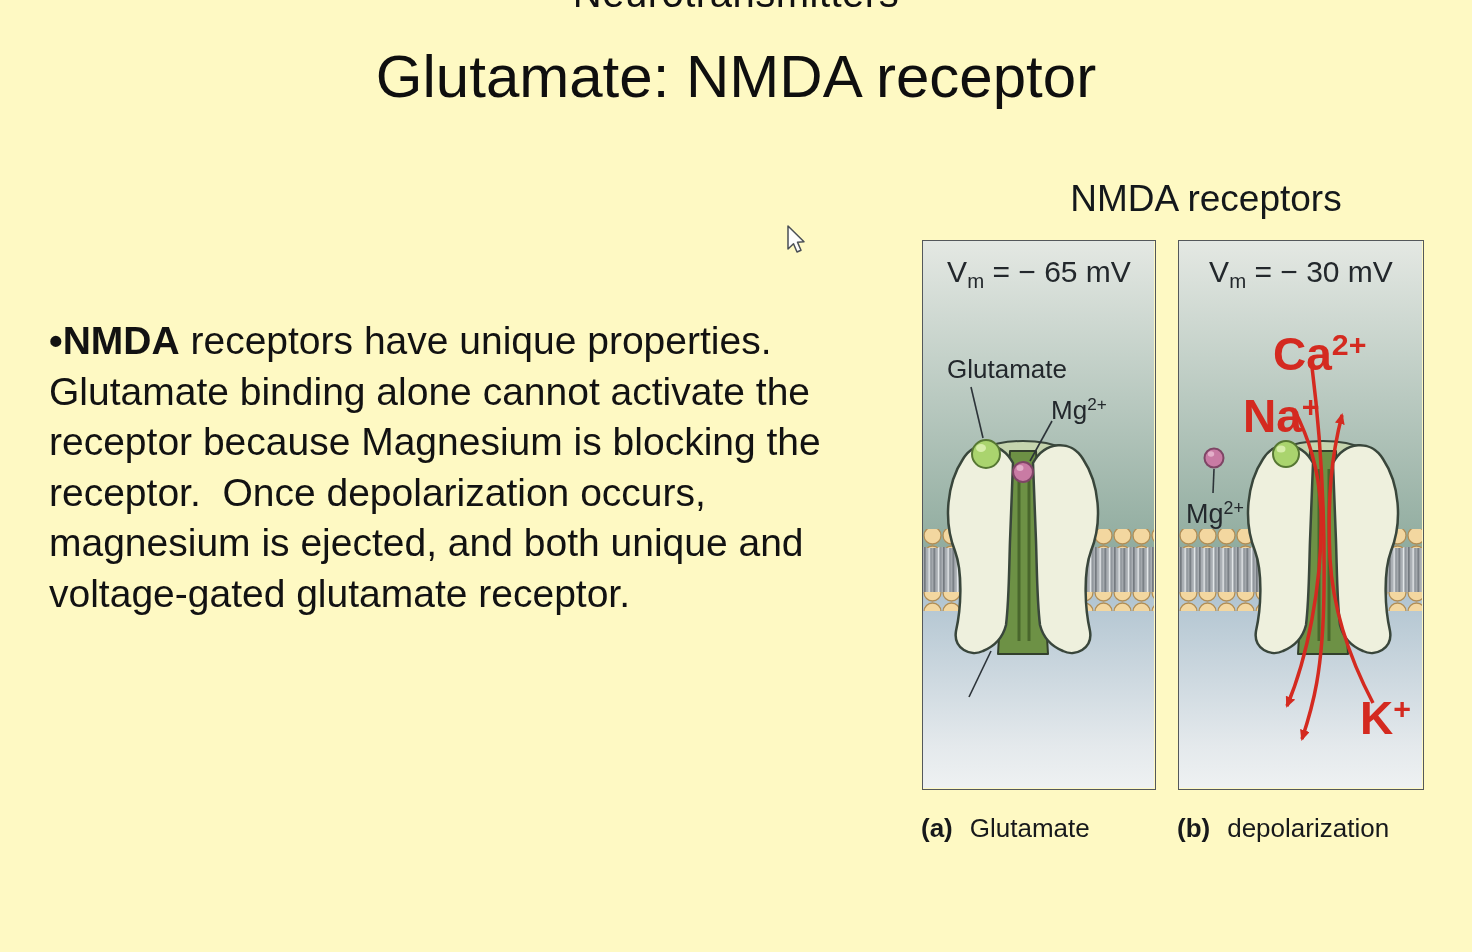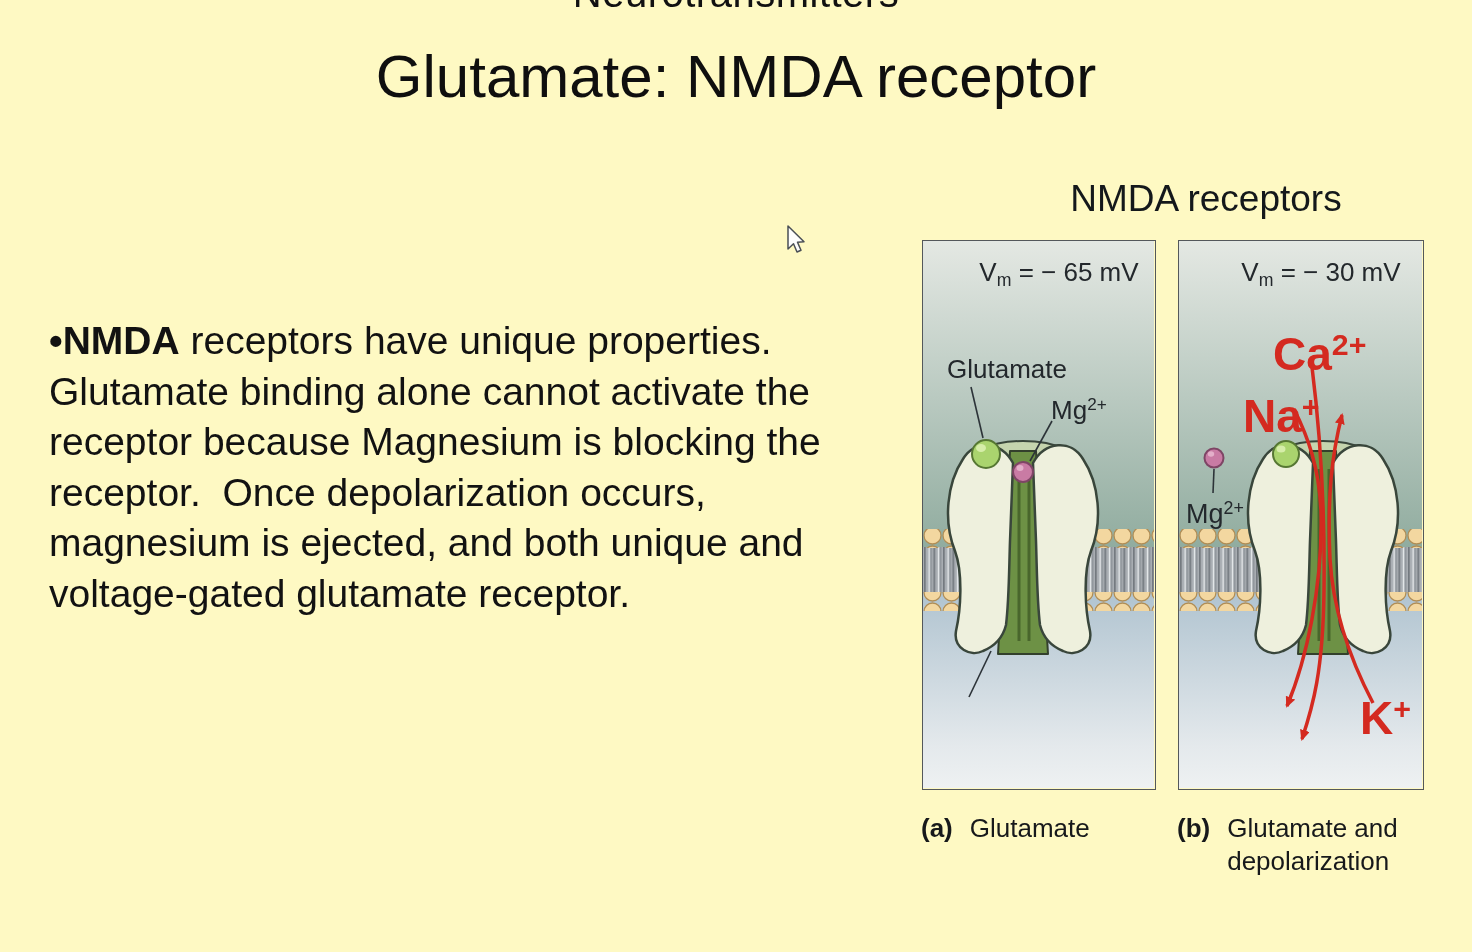--- a/index.html
+++ b/index.html
@@ -15,21 +15,21 @@
   .bodyline{white-space:pre;}
   .bodyline b{font-weight:700;}
   
   .figheading{position:absolute;left:1040px;top:178px;width:332px;text-align:center;
               font-size:37px;color:#14181b;}
   .panel{position:absolute;top:240px;border:1.6px solid #54585b;box-sizing:border-box;}
   .panel svg{position:absolute;left:0;top:0;}
   .panel-a{left:922px;width:234px;height:550px;}
   .panel-b{left:1178px;width:246px;height:550px;}
   .plabel{position:absolute;color:#23282c;font-size:26px;line-height:30px;z-index:3;}
-  .vm{left:0;top:16px;width:100%;text-align:center;font-size:26px;padding-left:20px;}
+  .vm{left:0;top:16px;width:100%;text-align:center;font-size:30px;}
   sub{font-size:0.68em;vertical-align:-0.28em;}
   sup{font-size:0.66em;vertical-align:0.5em;}
   .ionlabel{position:absolute;color:#d42a20;font-weight:700;font-size:46px;line-height:36px;z-index:3;}
   .nmda-label{white-space:pre-line;line-height:33px;font-size:27px;}
   
   .caption{position:absolute;top:812px;display:flex;gap:17px;font-size:26px;line-height:33px;color:#17191b;}
   .caption .tag{font-weight:700;}
   .caption-a{left:921px;}
   .caption-b{left:1177px;}
   .caption .cap-lines div{white-space:pre;}
@@ -175,21 +175,20 @@
 
   <div class="caption caption-a">
     <span class="tag">(a)</span>
     <span class="cap-lines">
         <div>Glutamate</div>
       </span>
   </div>
   <div class="caption caption-b">
     <span class="tag">(b)</span>
     <span class="cap-lines">
-        <div>Glutamate and</div>
         <div>depolarization</div>
       </span>
   </div>
 
   <div class="cursor">
     <svg width="24" height="32" viewBox="0 0 24 32">
       <path d="M5,2 L5,25 L10.5,19.8 L14,28 L18,26.2 L14.5,18.3 L21,17.8 Z" fill="#fdfdfd" stroke="#4a4f55" stroke-width="1.5" stroke-linejoin="round"></path>
     </svg>
   </div>
 

